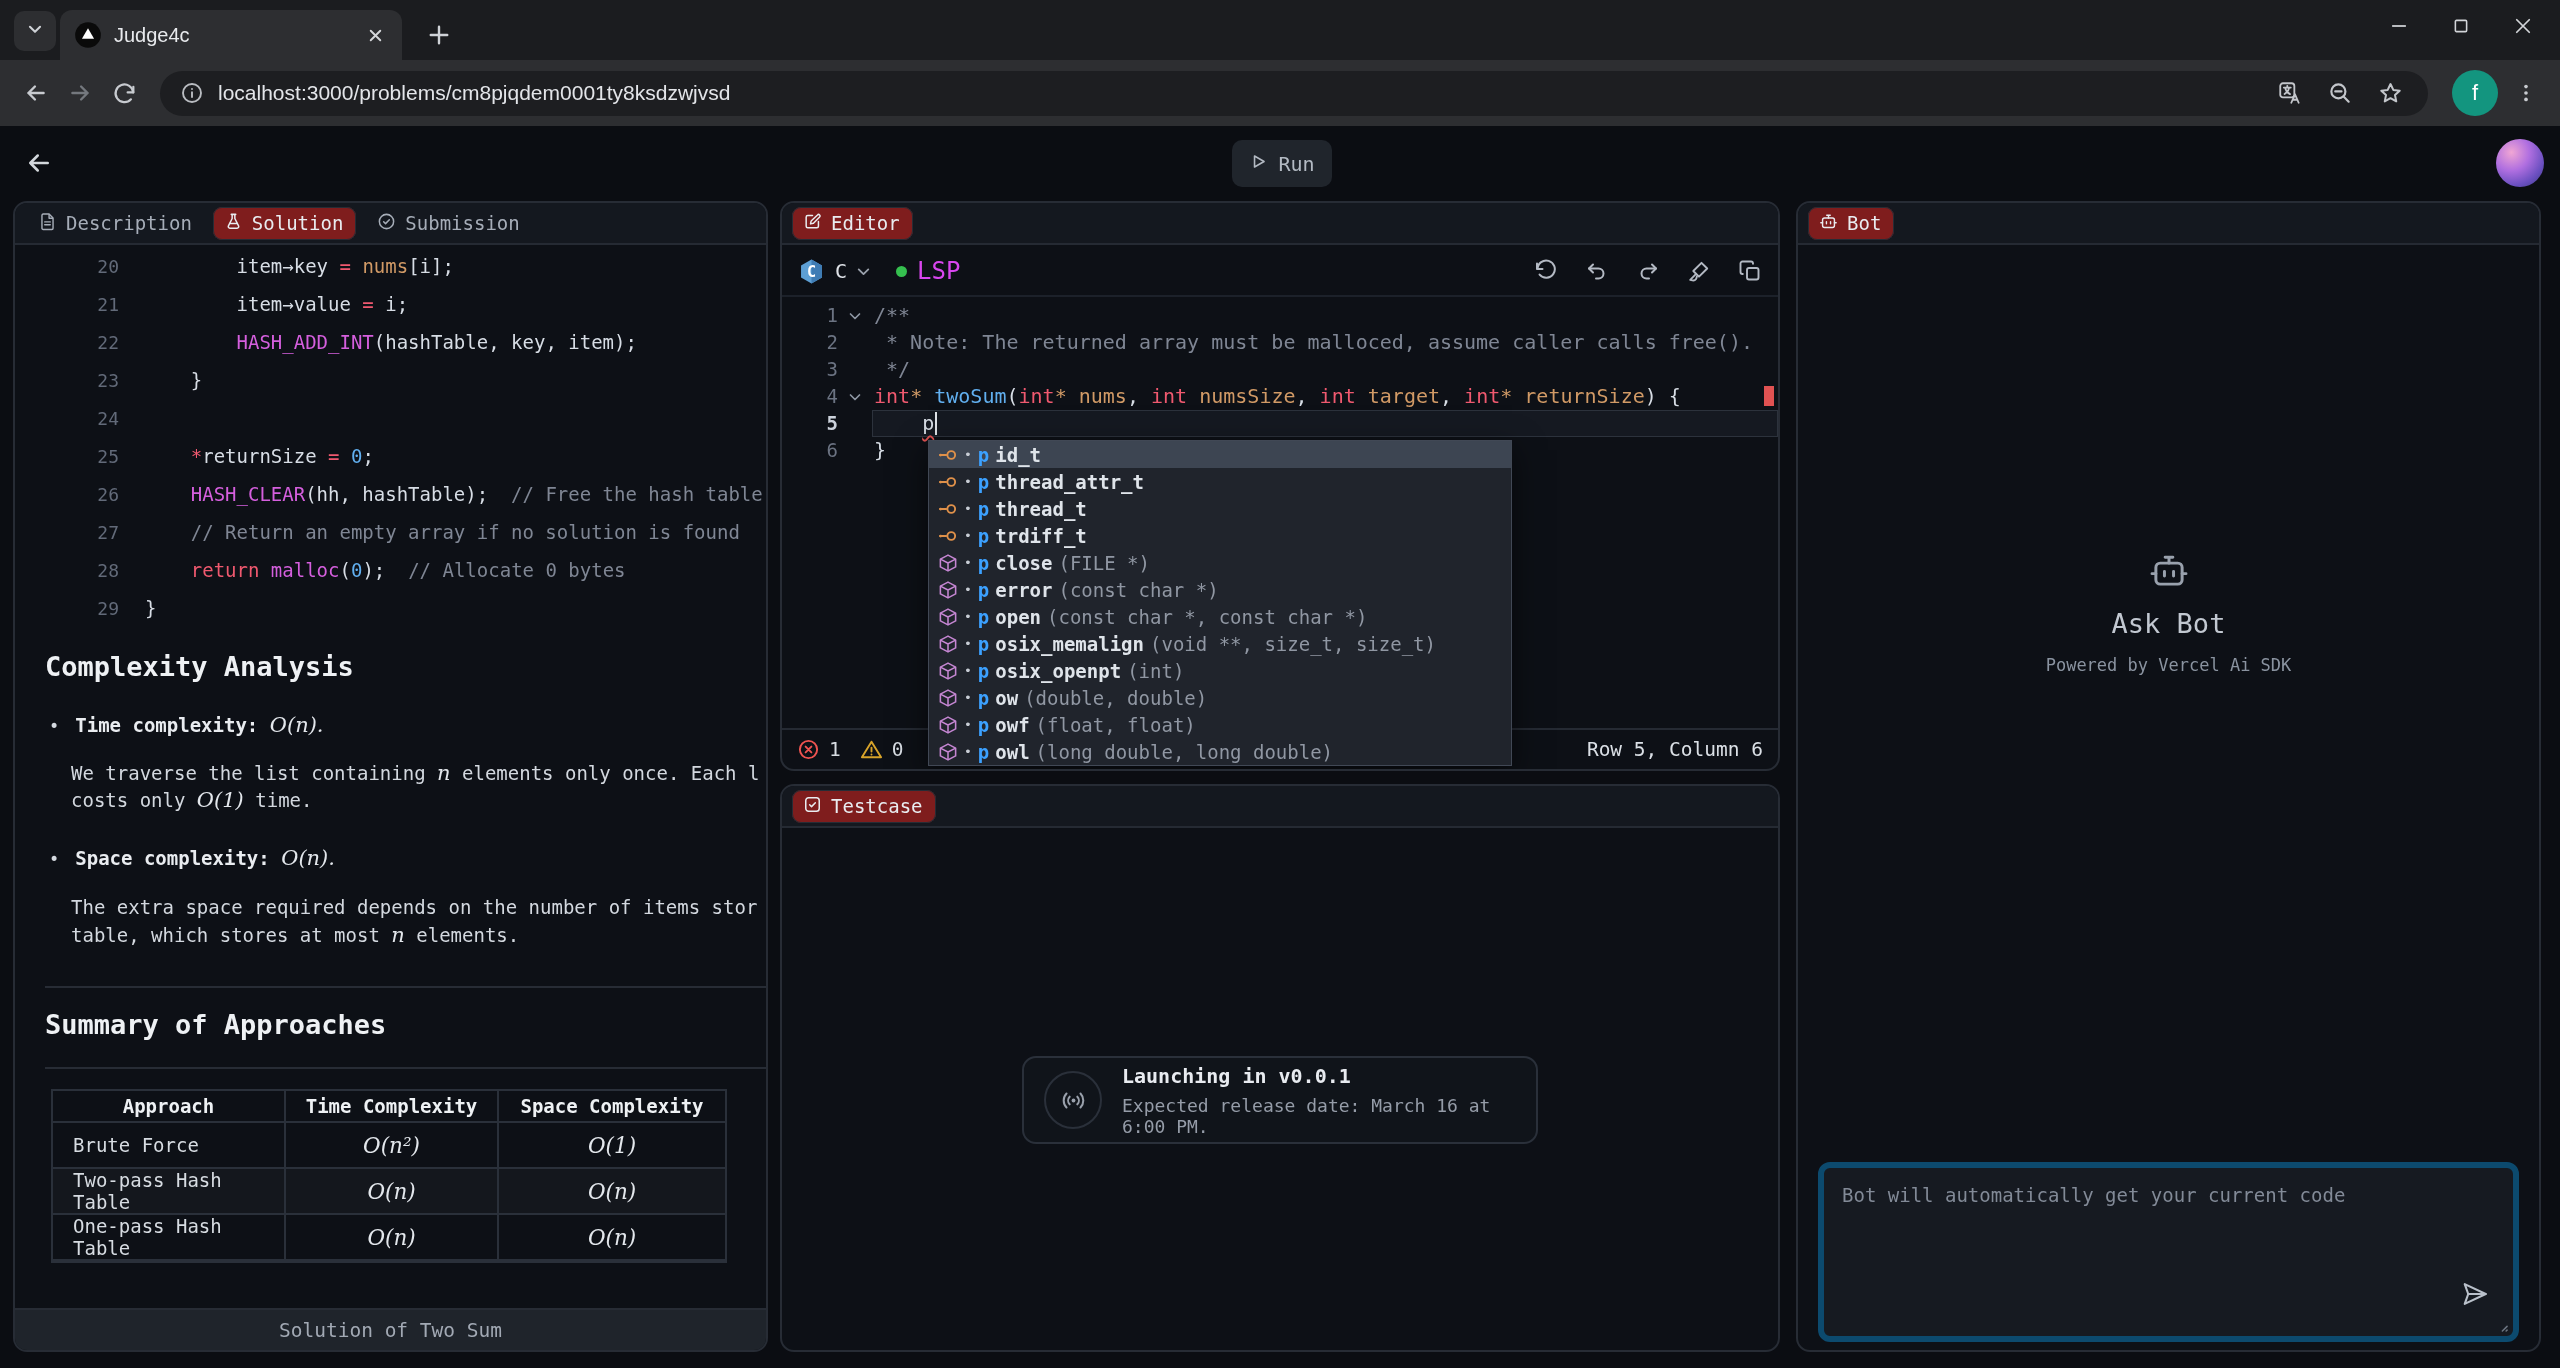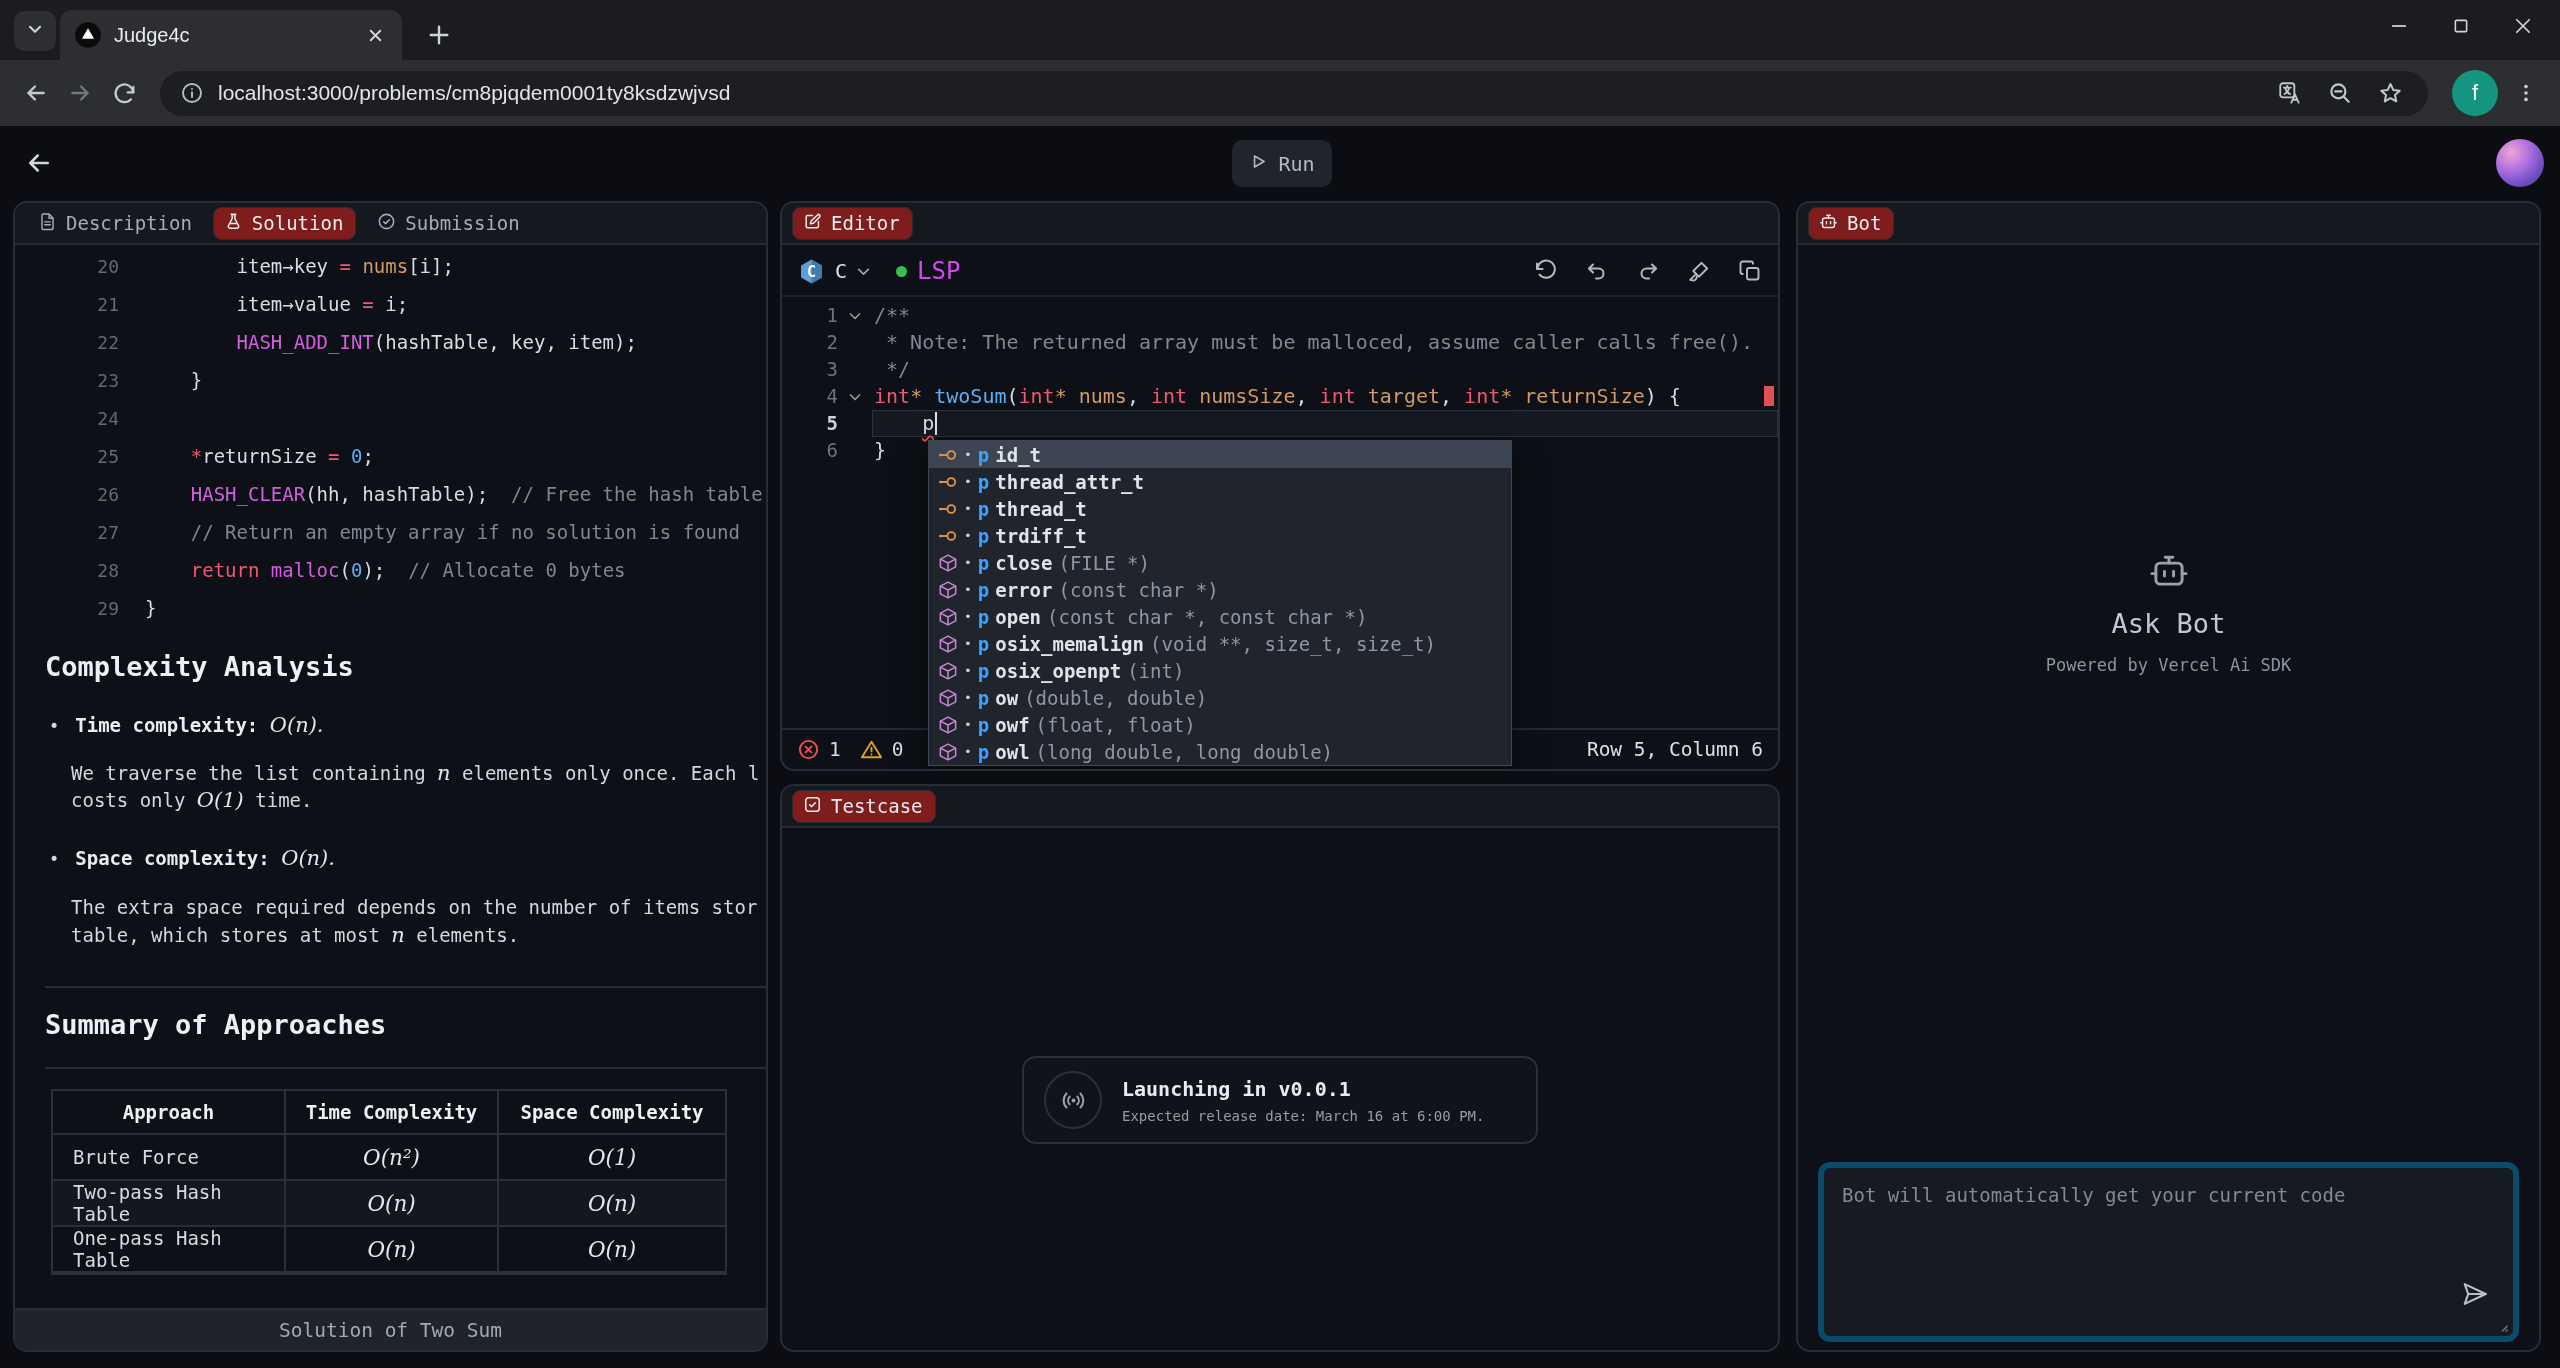--- a/index.html
+++ b/index.html
@@ -80,21 +80,21 @@
   .md-bullet b { color:#e9ecf0; font-size:19px; }
   .md-bullet .bdot { margin-right:16px; font-size:17px; }
   .md-line { position:absolute; left:56px; white-space:nowrap; font-size:19px; color:#d3d8df; }
   .md-hr { position:absolute; left:30px; right:0; height:2px; background:#272c35; }
 
   .sum-table { position:absolute; left:36px; top:886px; width:676px; border:2px solid #2a303a;
                display:grid; grid-template-columns:233px 213px 226px; }
   .st-cell { border-right:2px solid #2a303a; border-bottom:2px solid #2a303a; display:flex; align-items:center;
              justify-content:center; font-size:19px; color:#d7dce2; height:46px; }
   .st-cell:nth-child(3n) { border-right:none; }
-  .st-head { font-weight:bold; color:#eef1f4; height:44px; }
+  .st-head { font-weight:bold; color:#eef1f4; height:32px; }
   .st-approach { justify-content:flex-start; padding-left:20px; }
   .st-row-alt { background:rgba(255,255,255,0.03); }
   .st-math { font-family:"DejaVu Serif",serif; font-style:italic; font-size:21.5px; color:#e3e7ec; }
 
   .left-footer { position:absolute; left:0; right:0; bottom:0; height:42px; background:#1f242b;
                  border-top:2px solid #272c35; display:flex; align-items:center; justify-content:center;
                  color:#a2a9b4; font-size:19.5px; }
 
   
   .ed-toolbar { position:absolute; left:0; top:44px; right:0; height:50px; display:flex; align-items:center;
@@ -137,21 +137,21 @@
   .ed-pos { margin-left:auto; color:#dbe0e6; }
 
   
   .toast { position:absolute; left:50%; transform:translateX(-50%); top:270px; width:516px; height:88px;
            background:#10141a; border:2px solid #2a303a; border-radius:14px; display:flex; align-items:center;
            padding:0 20px; gap:20px; }
   .toast-icon { width:58px; height:58px; border-radius:50%; border:2px solid #2a303a; color:#9aa1ac;
                 display:flex; align-items:center; justify-content:center; flex:none; }
   .toast-icon svg { width:27px; height:27px; }
   .toast-title { font-size:20px; font-weight:bold; color:#e8ebf0; }
-  .toast-desc { font-size:14px; color:#959ca8; margin-top:7px; }
+  .toast-desc { font-size:18px; color:#959ca8; margin-top:7px; }
 
   
   .bot-empty { position:absolute; left:0; right:0; top:347px; text-align:center; }
   .bot-empty svg { width:42px; height:42px; color:#99a1ad; }
   .bot-title { font-size:27px; color:#c2c8d1; margin-top:12px; }
   .bot-sub { font-size:17px; color:#8a93a0; margin-top:16px; }
   .bot-inputwrap { position:absolute; left:20px; right:20px; bottom:8px; height:180px; background:#161a21;
                    border:6px solid #0c4a6e; border-radius:12px; }
   .bot-textarea { width:100%; height:100%; background:transparent; border:none; outline:none; resize:none;
                   color:#cfd4db; font-family:"DejaVu Sans Mono",monospace; font-size:19px; padding:16px 18px; }

